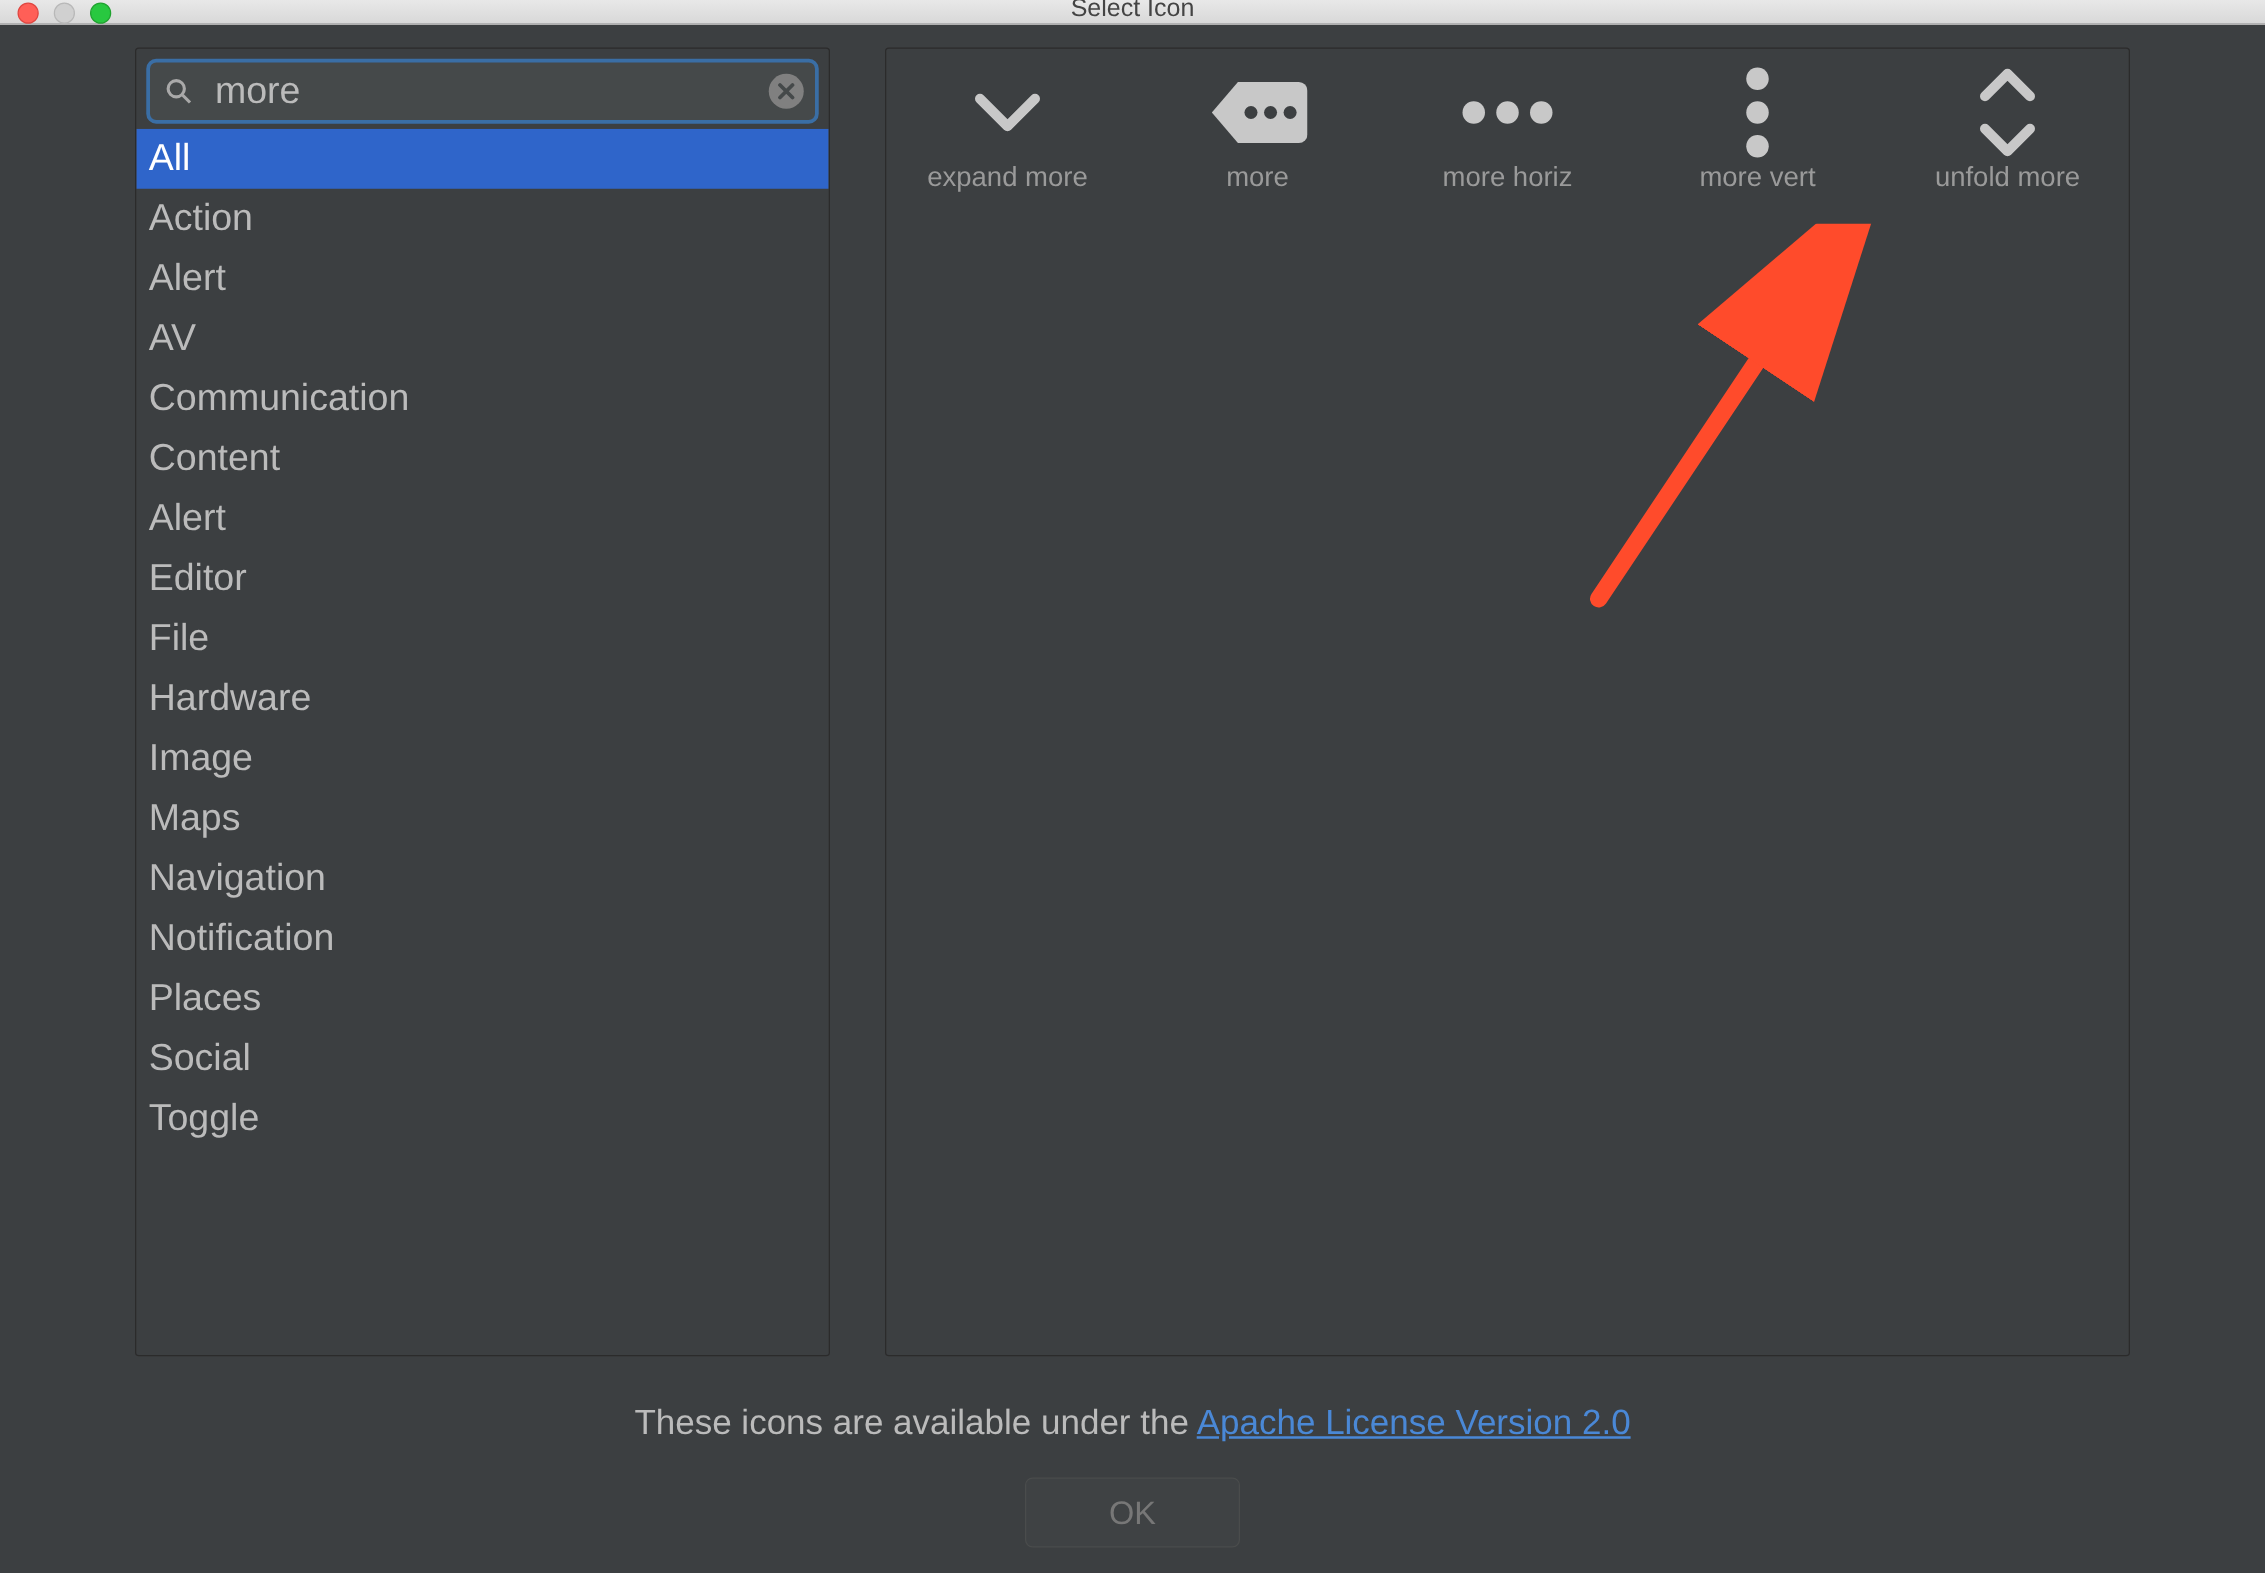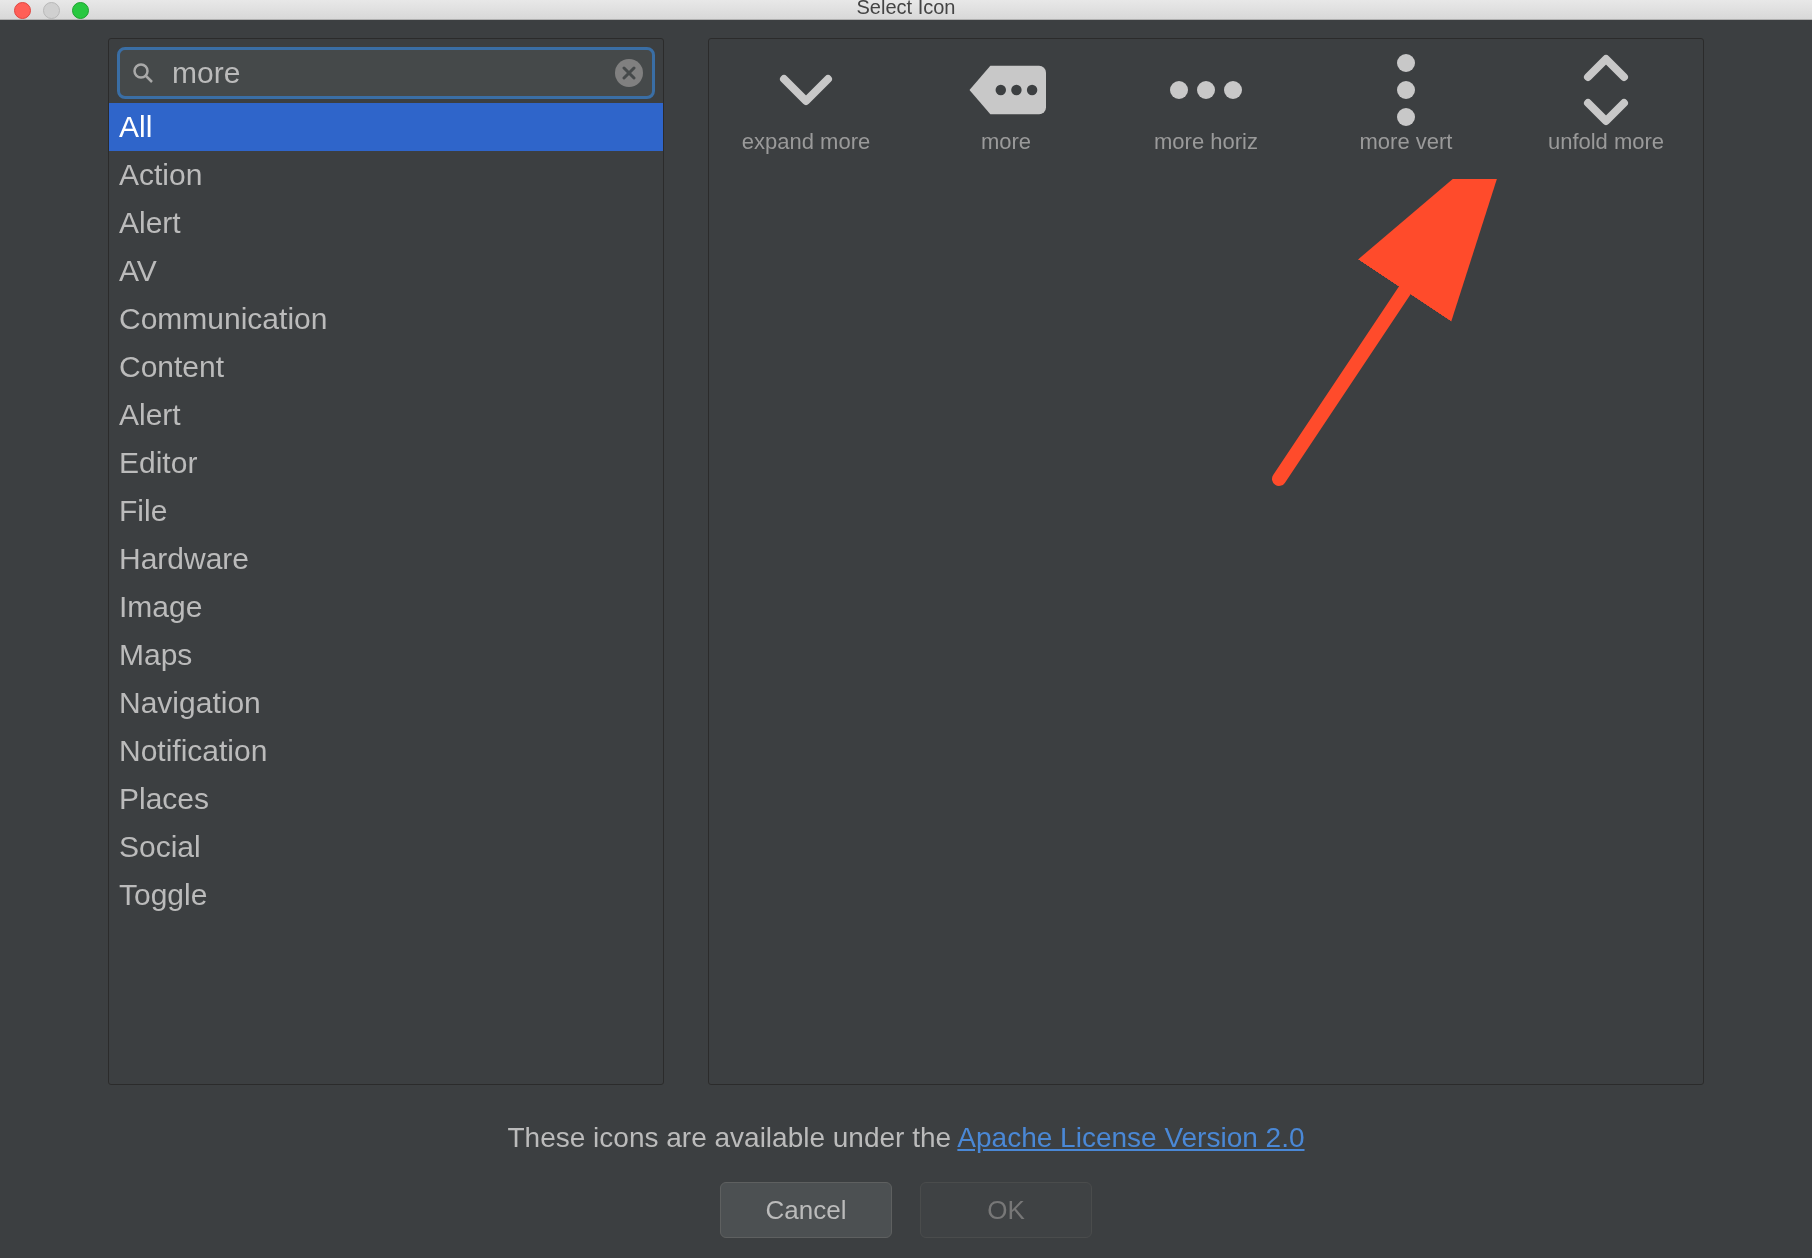--- a/index.html
+++ b/index.html
@@ -295,16 +295,15 @@
       </div>
     </div>
 
   </div>
 
   <div class="footer-note">
     <span>These icons are available under the </span><a href="#">Apache License Version 2.0</a>
   </div>
 
   <div class="button-row">
-    <button class="dlg-button">Cancel</button>
     <button class="dlg-button disabled">OK</button>
   </div>
 </div>
 
 </body></html>

